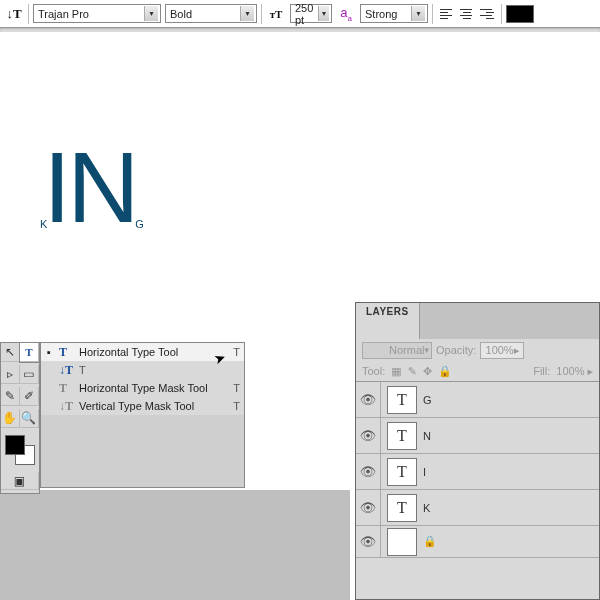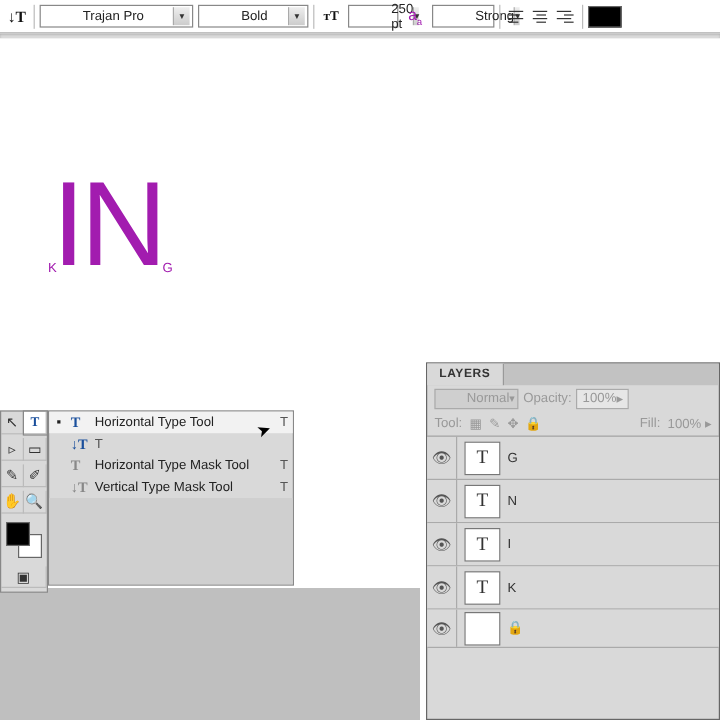--- a/index.html
+++ b/index.html
@@ -3,31 +3,31 @@
 <meta charset="utf-8">
 <style>
 * { margin: 0; padding: 0; box-sizing: border-box; font-family: Tahoma, Arial, sans-serif; font-size: 11px; }
 body { width: 600px; height: 600px; background: #fff; position: relative; overflow: hidden; }
 
 
 .options-bar { position: absolute; top: 0; left: 0; right: 0; height: 28px; background: #fff; border-bottom: 1px solid #999; display: flex; align-items: center; padding: 0 4px; gap: 4px; }
 .options-bar::after { content: ""; position: absolute; top: 28px; left: 0; right: 0; height: 4px; background: #ddd; box-shadow: inset 0 1px 2px rgba(0,0,0,0.2); }
 .tool-icon-box { width: 20px; height: 20px; display: flex; align-items: center; justify-content: center; }
 .ps-select { height: 19px; border: 1px solid #888; background: #fff; display: flex; align-items: center; justify-content: space-between; padding: 0 2px 0 4px; }
-.ps-select .val { color: #222; margin-left: 31px; }
+.ps-select .val { color: #222; }
 .ps-select .arrow { width: 14px; height: 15px; background: linear-gradient(#eee,#ccc); border-left: 1px solid #aaa; display: flex; align-items: center; justify-content: center; font-size: 8px; color: #333; }
 .divider { width: 1px; height: 20px; background: #bbb; }
 .t-icon { font-family: Georgia, serif; font-weight: bold; font-size: 13px; color: #111; }
 .align-group { display: flex; gap: 0; }
 .align-btn { width: 20px; height: 20px; display: flex; flex-direction: column; justify-content: center; gap: 2px; padding: 0 3px; }
 .align-btn span { height: 1px; background: #333; }
 .color-swatch { width: 28px; height: 18px; background: #000; border: 1px solid #666; }
 
 
-.canvas-text { position: absolute; top: 105px; left: 40px; font-family: "Trajan Pro", Georgia, serif; font-size: 135px; color: #a21caf; letter-spacing: -4px; }
+.canvas-text { position: absolute; top: 105px; left: 40px; font-family: "Trajan Pro", Georgia, serif; font-size: 135px; color: #0c4a6e; letter-spacing: -4px; }
 .canvas-text .sm { font-size: 100px; vertical-align: 6px; }
 
 
 .gray-panel { position: absolute; left: 0; top: 490px; width: 350px; height: 110px; background: #bfbfbf; }
 
 
 .toolbox { position: absolute; left: 0; top: 342px; width: 40px; height: 152px; background: #d9d9d9; border: 1px solid #888; display: flex; flex-wrap: wrap; }
 .toolbox .cell { width: 19px; height: 19px; display: flex; align-items: center; justify-content: center; font-size: 12px; color: #333; border-right: 1px solid #bbb; border-bottom: 1px solid #bbb; }
 .toolbox .cell.active { background: #fff; outline: 1px solid #888; }
 .toolbox .swatches { width: 38px; height: 38px; position: relative; }
@@ -41,21 +41,21 @@
 .flyout-row .dot { width: 8px; text-align: center; }
 .flyout-row .ico { width: 14px; font-family: Georgia, serif; font-weight: bold; font-size: 12px; color: #1a4f9c; display: flex; align-items: center; }
 .flyout-row .ico.gray { color: #888; }
 .flyout-row .lbl { flex: 1; }
 .flyout-row .key { color: #555; }
 .flyout .spacer { height: 72px; background: #cfcfcf; }
 .cursor { position: absolute; left: 214px; top: 350px; font-size: 14px; color: #000; pointer-events: none; transform: rotate(-20deg); }
 
 
 .layers { position: absolute; right: 0; top: 302px; width: 245px; height: 298px; background: #d9d9d9; border: 1px solid #666; }
-.layers-tabs { display: flex; background: #c2c2c2; height: 18px; text-align: right; }
+.layers-tabs { display: flex; background: #c2c2c2; height: 36px; text-align: right; }
 .layers-tab { padding: 3px 10px; background: #d9d9d9; border-right: 1px solid #999; font-weight: bold; color: #333; font-size: 10px; letter-spacing: 0.5px; }
 .layers-opts { display: flex; align-items: center; height: 22px; padding: 0 6px; gap: 4px; }
 .layers-opts .lbl { color: #999; }
 .layers-opts .mini-select { width: 70px; height: 17px; background: #cfcfcf; border: 1px solid #aaa; display: flex; justify-content: flex-end; align-items: center; padding: 0 2px; color: #999; font-size: 9px; }
 .layers-opts .pct { width: 44px; height: 17px; background: #e6e6e6; border: 1px solid #aaa; display: flex; align-items: center; justify-content: center; color: #999; }
 .layers-lock { display: flex; align-items: center; height: 20px; padding: 0 6px; gap: 6px; color: #999; }
 .layers-lock .ic { font-size: 11px; }
 .layer-list { border-top: 1px solid #999; }
 .layer-row { display: flex; align-items: center; height: 36px; border-bottom: 1px solid #aaa; background: #d9d9d9; }
 .layer-row .eye { width: 24px; display: flex; justify-content: center; color: #555; font-size: 13px; }
@@ -86,21 +86,21 @@
   <div class="tool-icon-box">
       <span class="t-icon" style="font-size:11px">тT</span>
     </div>
   <div class="ps-select" style="width:42px">
     <span class="val">250 pt</span>
     <span class="arrow">▾</span>
   </div>
   <div class="tool-icon-box">
     <span style="font-size:13px;color:#a21caf">a<sub style="font-size:8px">a</sub></span>
   </div>
-  <div class="ps-select" style="width:52px">
+  <div class="ps-select" style="width:68px">
     <span class="val">Strong</span>
     <span class="arrow">▾</span>
   </div>
   <div class="divider"></div>
   <div class="align-group">
     <div class="align-btn">
         <span style="width:12px"></span>
         <span style="width:8px"></span>
         <span style="width:12px"></span>
         <span style="width:8px"></span>

